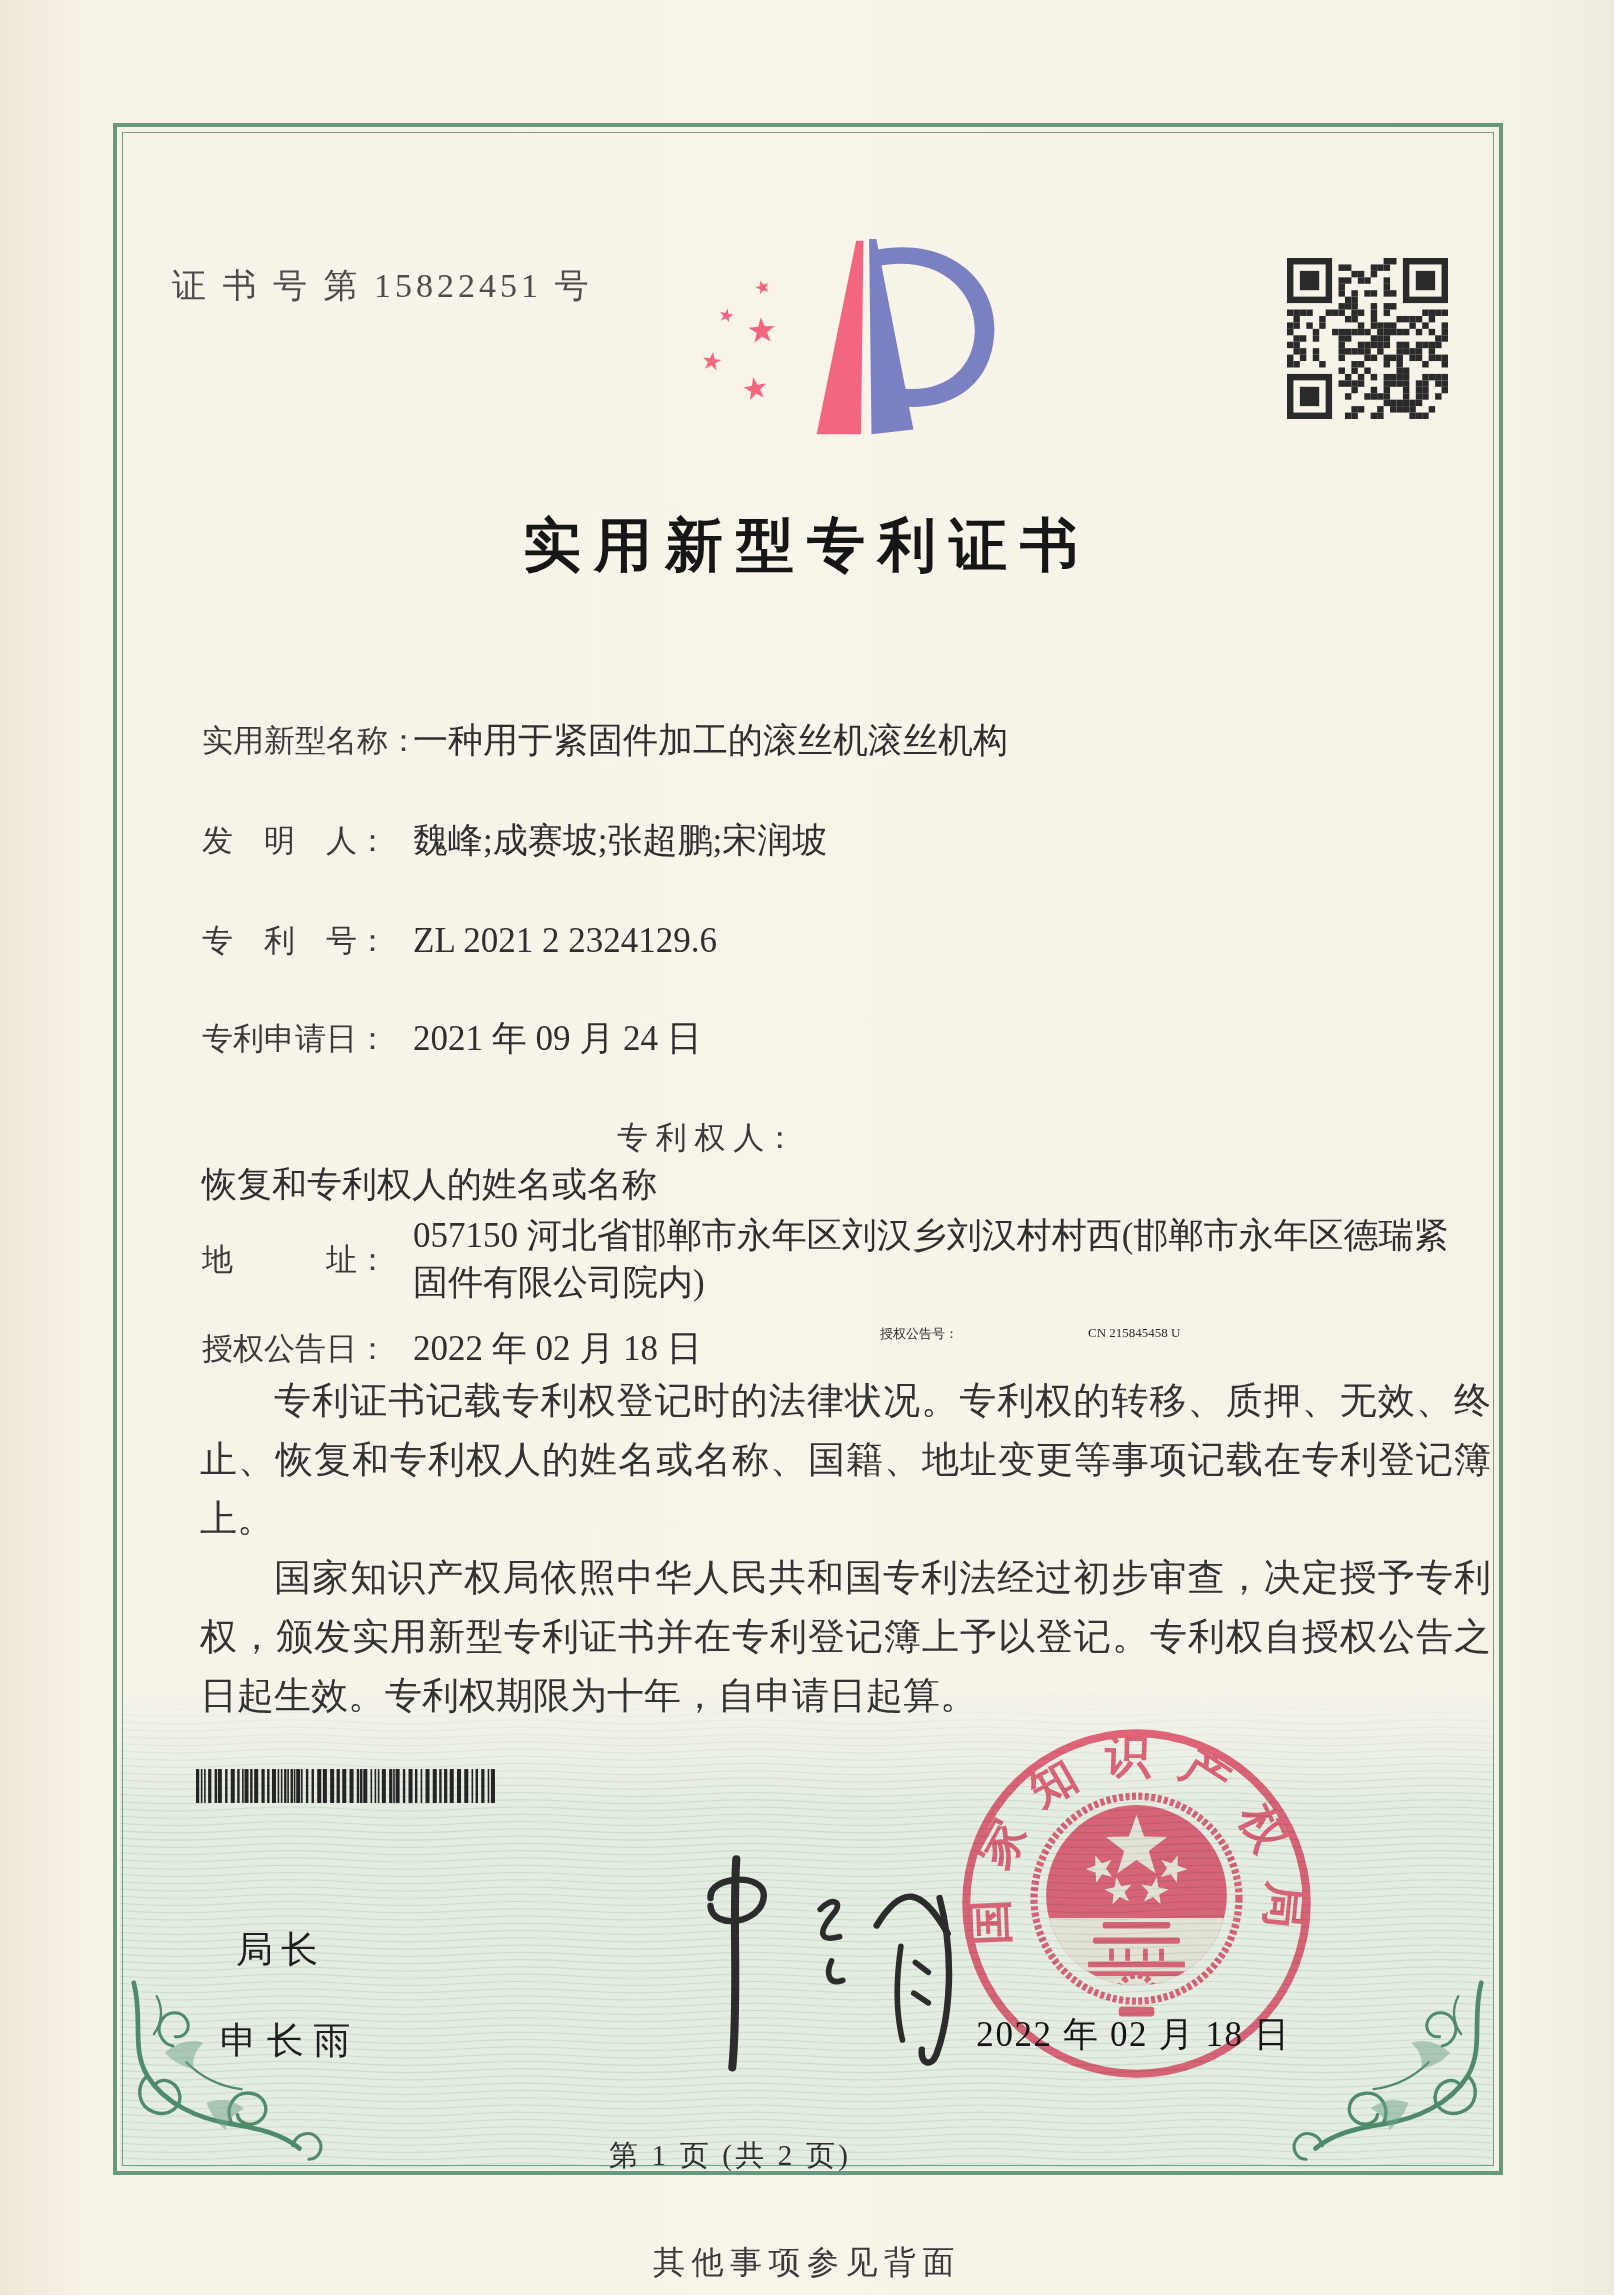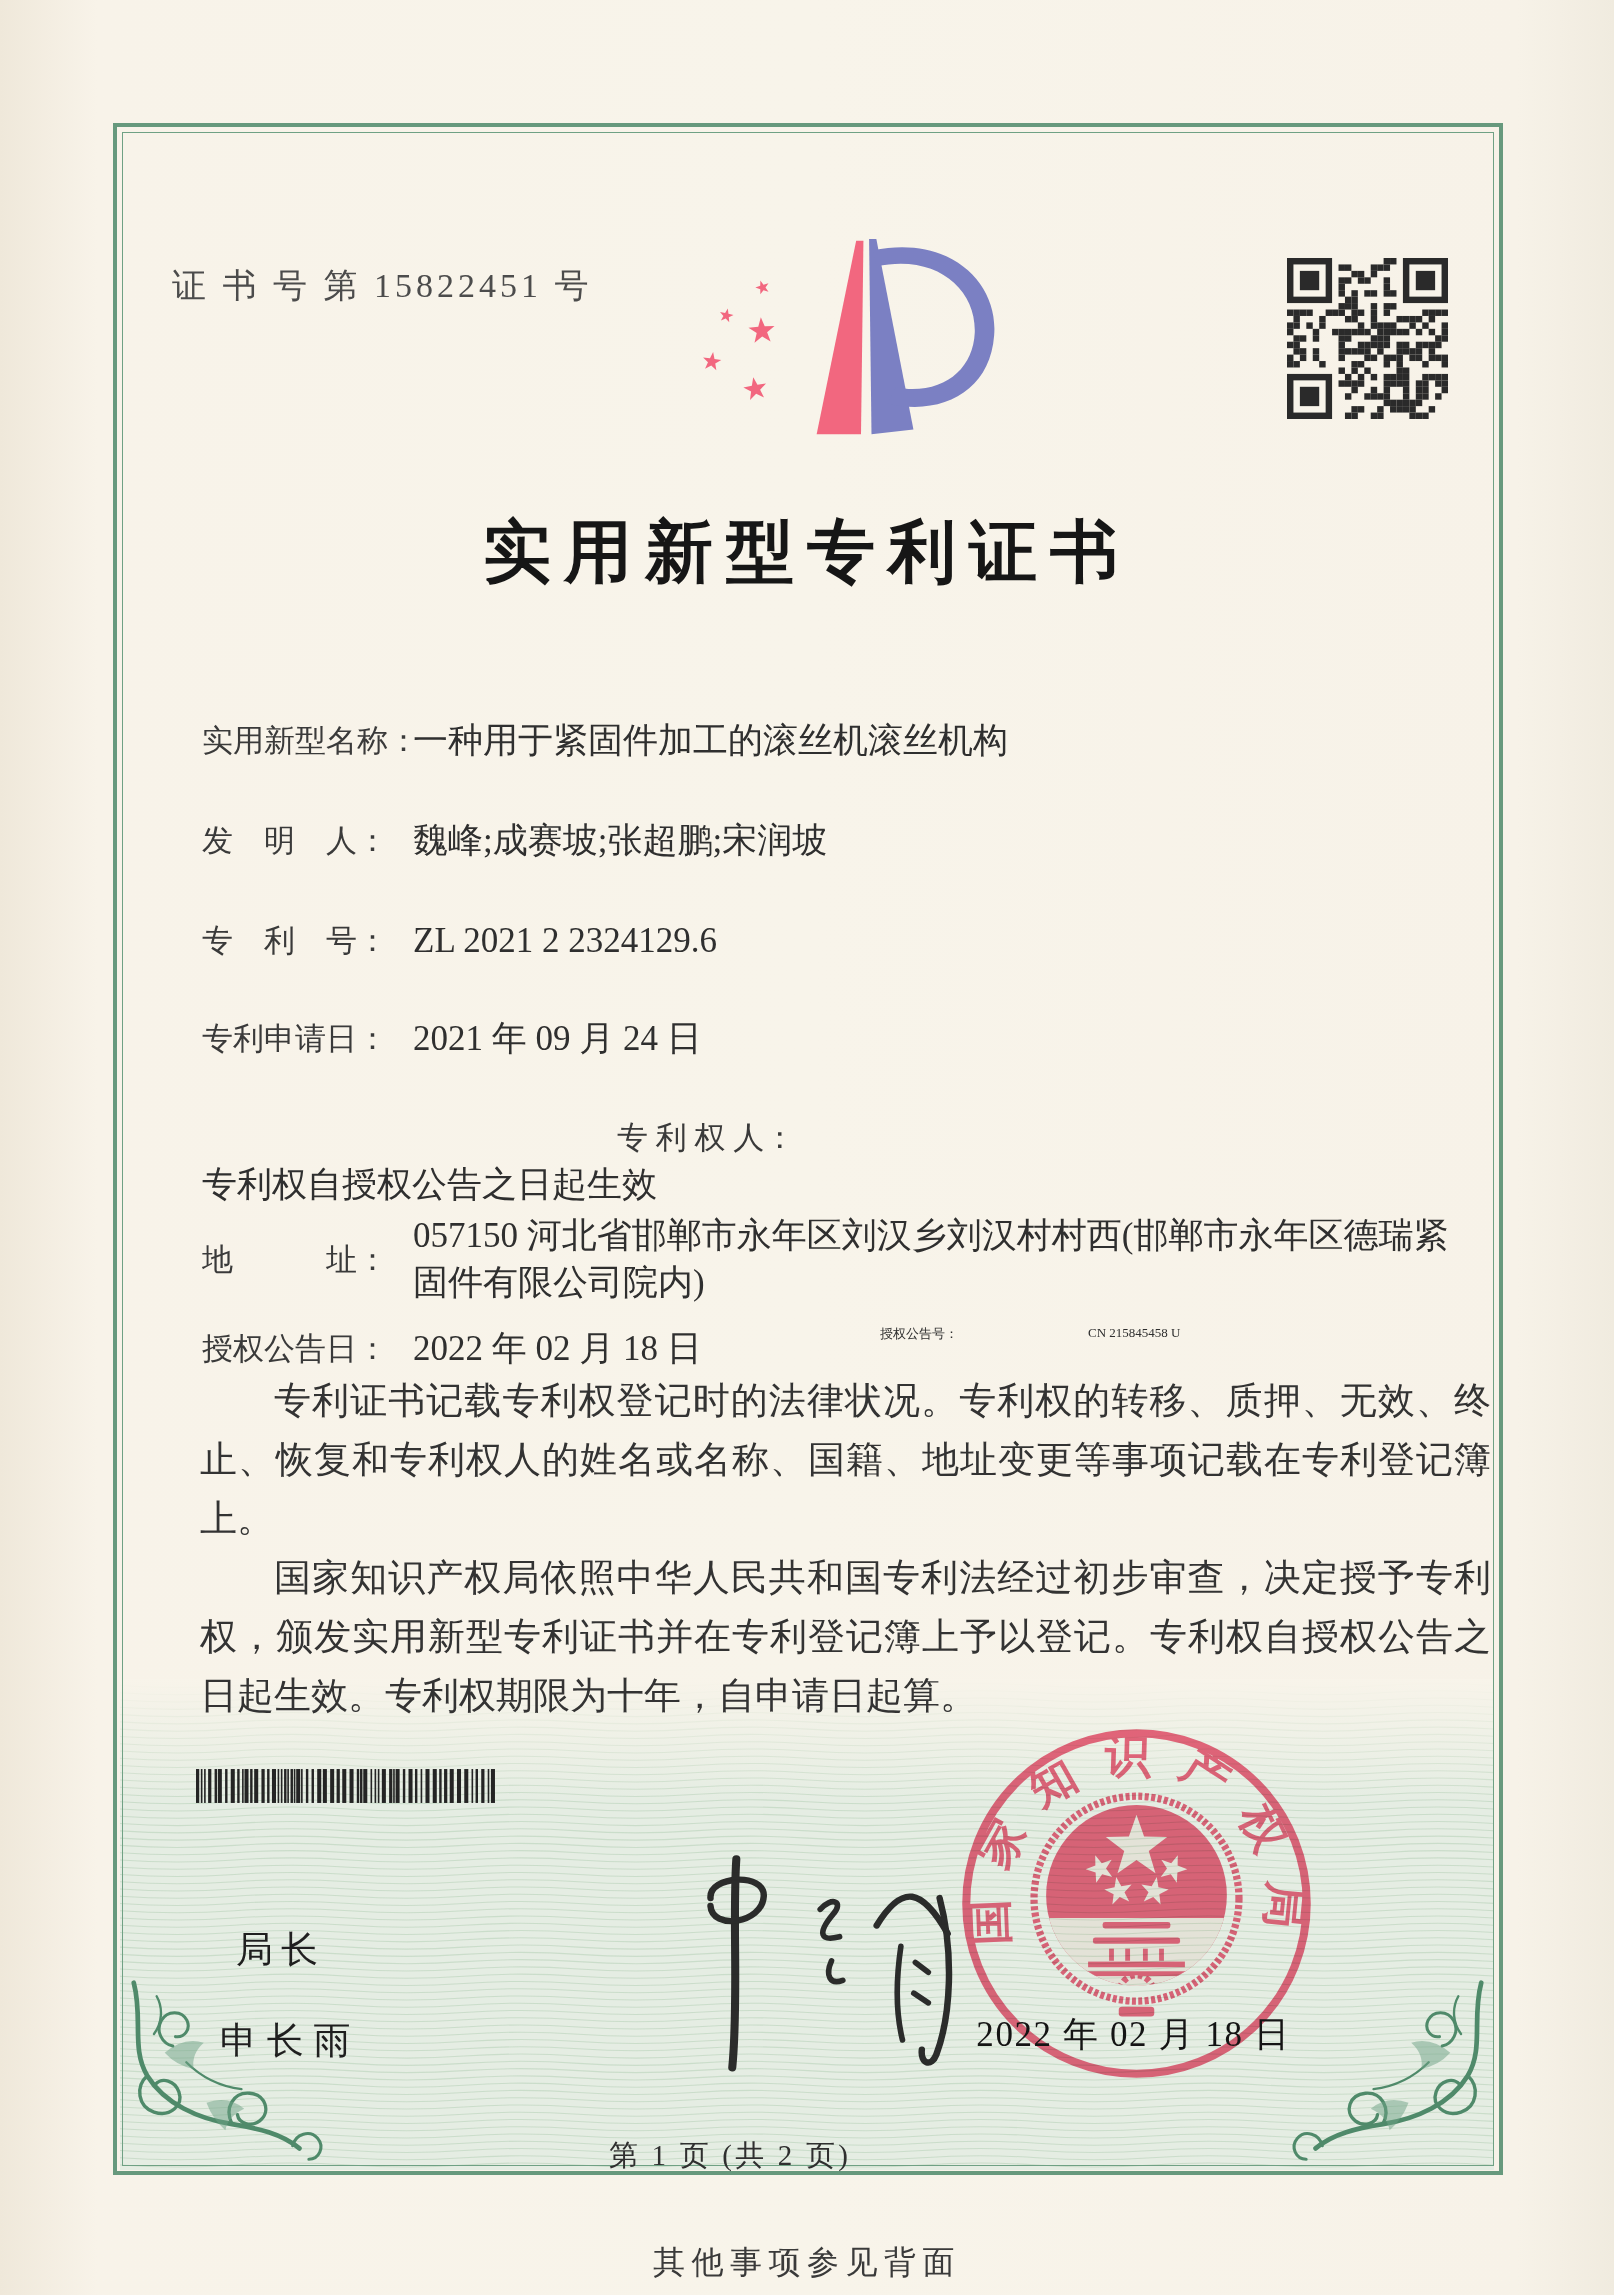--- a/index.html
+++ b/index.html
@@ -16,21 +16,21 @@
   .band{left:120px;top:1679px;width:1374px;height:491px;background:#e5ede3;overflow:hidden;}
   .band-fade{position:absolute;left:0;top:0;width:100%;height:121px;
     background:linear-gradient(#f8f4ea 0%,rgba(248,244,234,0) 100%);}
   .flourish{width:202px;height:194px;}
   .flourish-left{left:123px;top:1976px;}
   .flourish-right{left:1290px;top:1976px;transform:scaleX(-1);}
   
   .cert-no{left:172px;top:263px;font-size:34px;letter-spacing:4px;color:#4c4c4c;}
   .logo{left:702px;top:231px;}
   .qr{left:1287px;top:258px;}
-  .title{left:0;top:507px;width:1614px;text-align:center;font-size:68px;font-weight:bold;
+  .title{left:0;top:507px;width:1614px;text-align:center;font-size:58px;font-weight:bold;
     letter-spacing:13px;color:#161616;}
   
   .row{position:absolute;left:202px;display:flex;align-items:center;}
   .row .lbl{flex:none;width:211px;font-size:31px;color:#3a3a3a;line-height:47px;white-space:pre;}
   .row .val{font-size:35px;color:#2f2f2f;line-height:47px;width:1041px;}
   .r1{top:717px;}.r2{top:817px;}.r3{top:917px;}.r4{top:1015px;}.r5{top:1114px;flex-direction:column;}.r6{top:1212px;}
   .grant{top:1325px;}
   .grant2{position:absolute;left:880px;top:1325px;display:flex;}
   .grant2 .lbl{width:208px;}
   
@@ -416,21 +416,21 @@
 <div class="row r3">
   <span class="lbl">专　利　号：</span>
   <span class="val">ZL 2021 2 2324129.6</span>
 </div>
 <div class="row r4">
   <span class="lbl">专利申请日：</span>
   <span class="val">2021 年 09 月 24 日</span>
 </div>
 <div class="row r5">
   <span class="lbl">专 利 权 人：</span>
-  <span class="val">专利权自授权公告之日起生效</span>
+  <span class="val">恢复和专利权人的姓名或名称</span>
 </div>
 <div class="row r6">
   <span class="lbl">地　　　址：</span>
   <span class="val">057150 河北省邯郸市永年区刘汉乡刘汉村村西(邯郸市永年区德瑞紧固件有限公司院内)</span>
 </div>
 <div class="row grant">
   <span class="lbl">授权公告日：</span>
   <span class="val">2022 年 02 月 18 日</span>
 </div>
 <div class="grant2">

